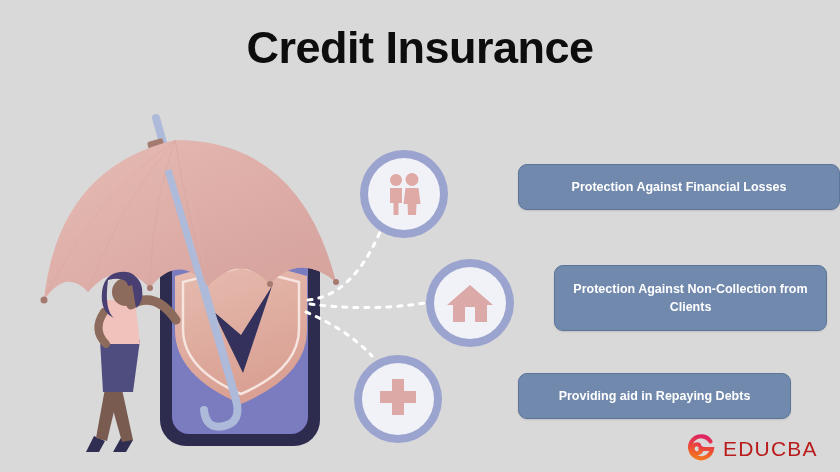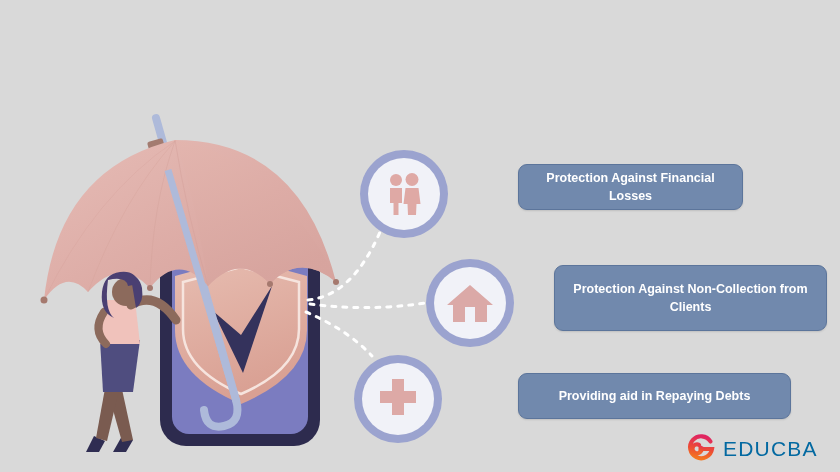--- a/index.html
+++ b/index.html
@@ -57,21 +57,21 @@
     font-size: 12.5px;
     font-weight: bold;
     display: flex;
     align-items: center;
     justify-content: center;
     text-align: center;
     line-height: 1.45;
     padding: 6px 14px;
     box-shadow: 0 1px 2px rgba(0,0,0,0.12);
   }
-  #callout-1 { left: 518px; top: 164px; width: 225px; height: 46px; }
+  #callout-1 { left: 518px; top: 164px; width: 322px; height: 46px; }
   #callout-2 { left: 518px; top: 265px; width: 273px; height: 66px; margin-left: 36px; }
   #callout-3 { left: 518px; top: 373px; width: 273px; height: 46px; }
 
   
   .icon-circle {
     position: absolute;
     border-radius: 50%;
     background: #9ba3cf;
     display: flex;
     align-items: center;
@@ -96,30 +96,31 @@
     left: 685px;
     top: 432px;
     width: 140px;
     height: 34px;
     display: flex;
     align-items: center;
   }
   #logo-text {
     font-size: 21px;
     letter-spacing: 1.2px;
-    color: #0369a1;
+    color: #b91c1c;
     font-family: "Liberation Sans", sans-serif;
     margin-left: 6px;
   }
 </style>
 </head>
 <body>
 
 <div id="stage">
 
+  <div id="page-title">Credit Insurance</div>
 
   <svg id="illustration" viewBox="0 0 520 472" width="520" height="472">
     <defs>
       <linearGradient id="umbGrad" x1="0" y1="0" x2="1" y2="1">
         <stop offset="0%" stop-color="#e6bcb6"></stop>
         <stop offset="55%" stop-color="#ddaca6"></stop>
         <stop offset="100%" stop-color="#d5a29c"></stop>
       </linearGradient>
       <linearGradient id="umbGrad2" x1="0" y1="0" x2="0.4" y2="1">
         <stop offset="0%" stop-color="#e3b5ae"></stop>

